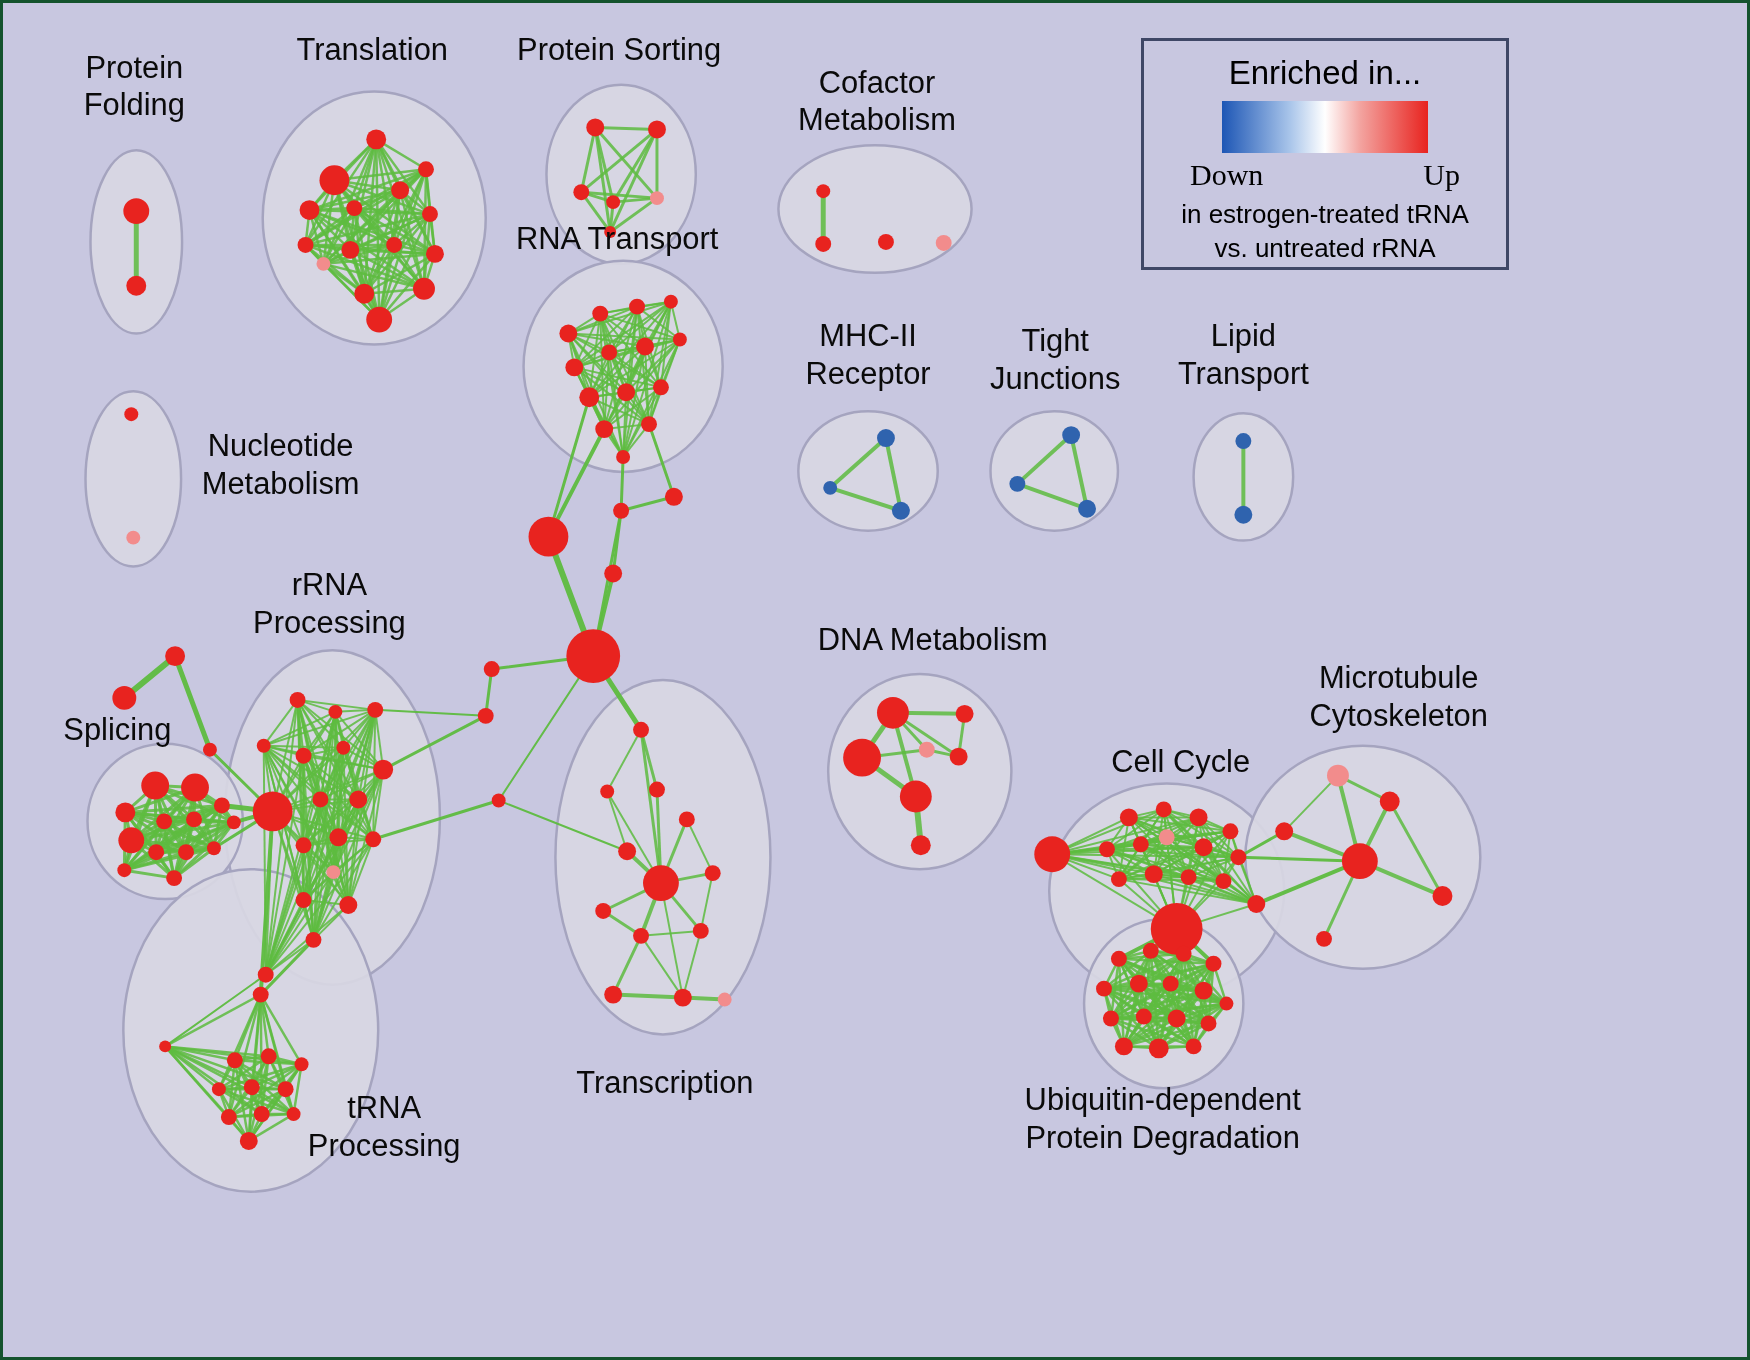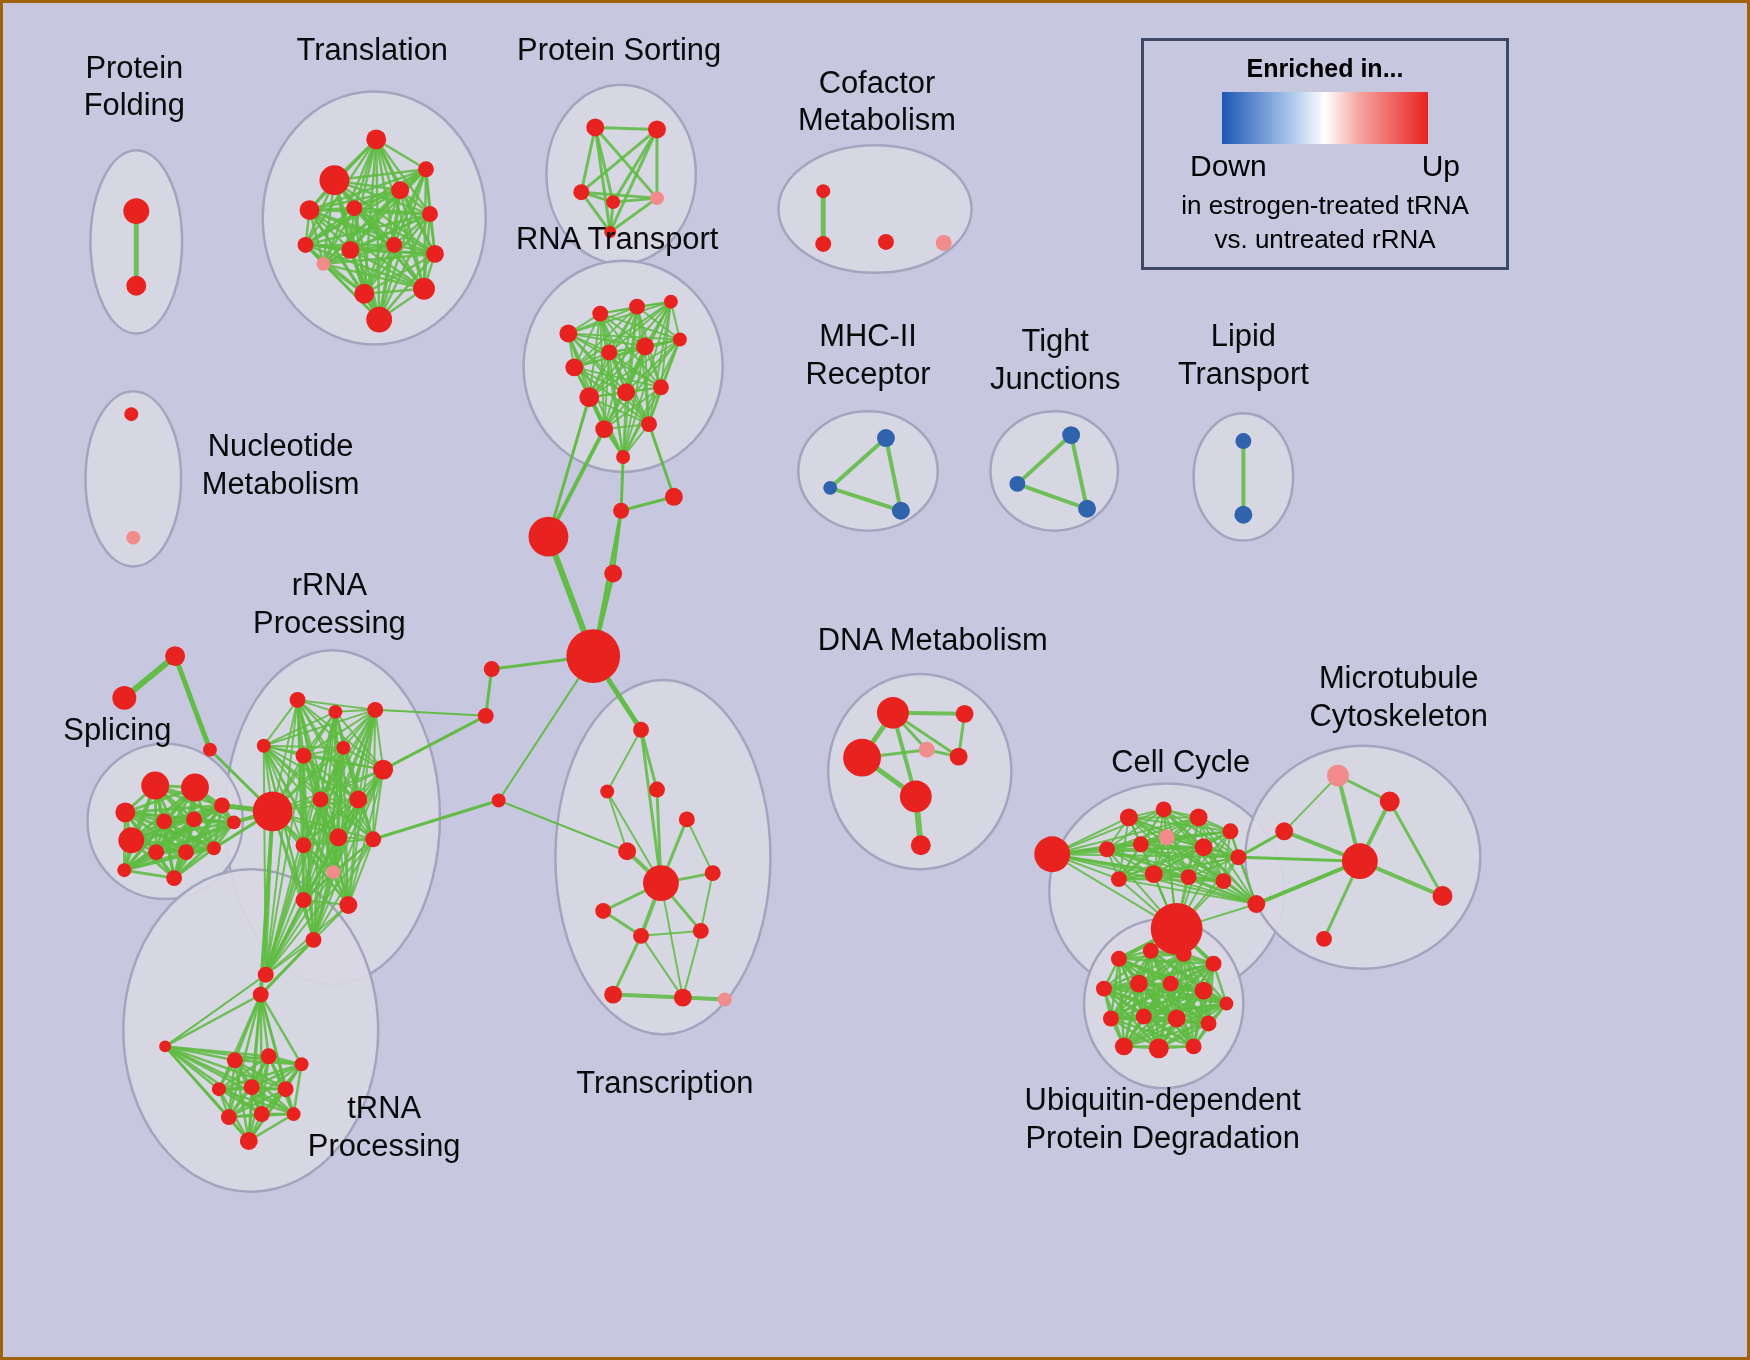--- a/index.html
+++ b/index.html
@@ -1,45 +1,45 @@
 <!DOCTYPE html>
 <html><head>
 <meta charset="utf-8">
 <style>
   html,body{margin:0;padding:0;background:#e8e8f0;}
   .page{
     position:relative;
     width:1750px;height:1360px;
     background:#c8c7e0;
-    border:3px solid #a16207;
+    border:3px solid #14532d;
     box-sizing:border-box;
     overflow:hidden;
     font-family:"Liberation Sans", sans-serif;
   }
   .net-svg{position:absolute;left:0;top:0;width:100%;height:100%;}
   .clabel{
     font-family:"Liberation Sans", sans-serif;
     font-size:31px;
     fill:#0a0a0a;
   }
   .legend{
     position:absolute;
     left:1138px;top:35px;
     width:368px;height:232px;
     border:3px solid #3f4766;
     box-sizing:border-box;
     text-align:center;
     color:#000;
     background:rgba(200,199,224,0.55);
   }
-  .legend-title{font-size:25px;margin-top:13px;font-weight:bold;}
+  .legend-title{font-size:33px;margin-top:13px;}
   .legend-bar{width:206px;height:52px;margin:9px auto 0;}
   .legend-row{
     display:flex;justify-content:space-between;
-    padding:0 46px;font-size:30px;margin-top:5px;
+    padding:0 46px;font-size:30px;margin-top:5px;font-family:Liberation Serif, serif;
   }
   .legend-sub{font-size:26px;line-height:1.32;margin-top:5px;}
 </style>
 </head>
 <body>
 
 <div class="page">
 
   <svg id="net" class="net-svg" viewBox="0 0 1750 1360" xmlns="http://www.w3.org/2000/svg">
       <ellipse cx="133" cy="240" rx="46" ry="92" fill="#d8d7e3" fill-opacity="0.92" stroke="#a5a4bf" stroke-width="2.5"></ellipse>

